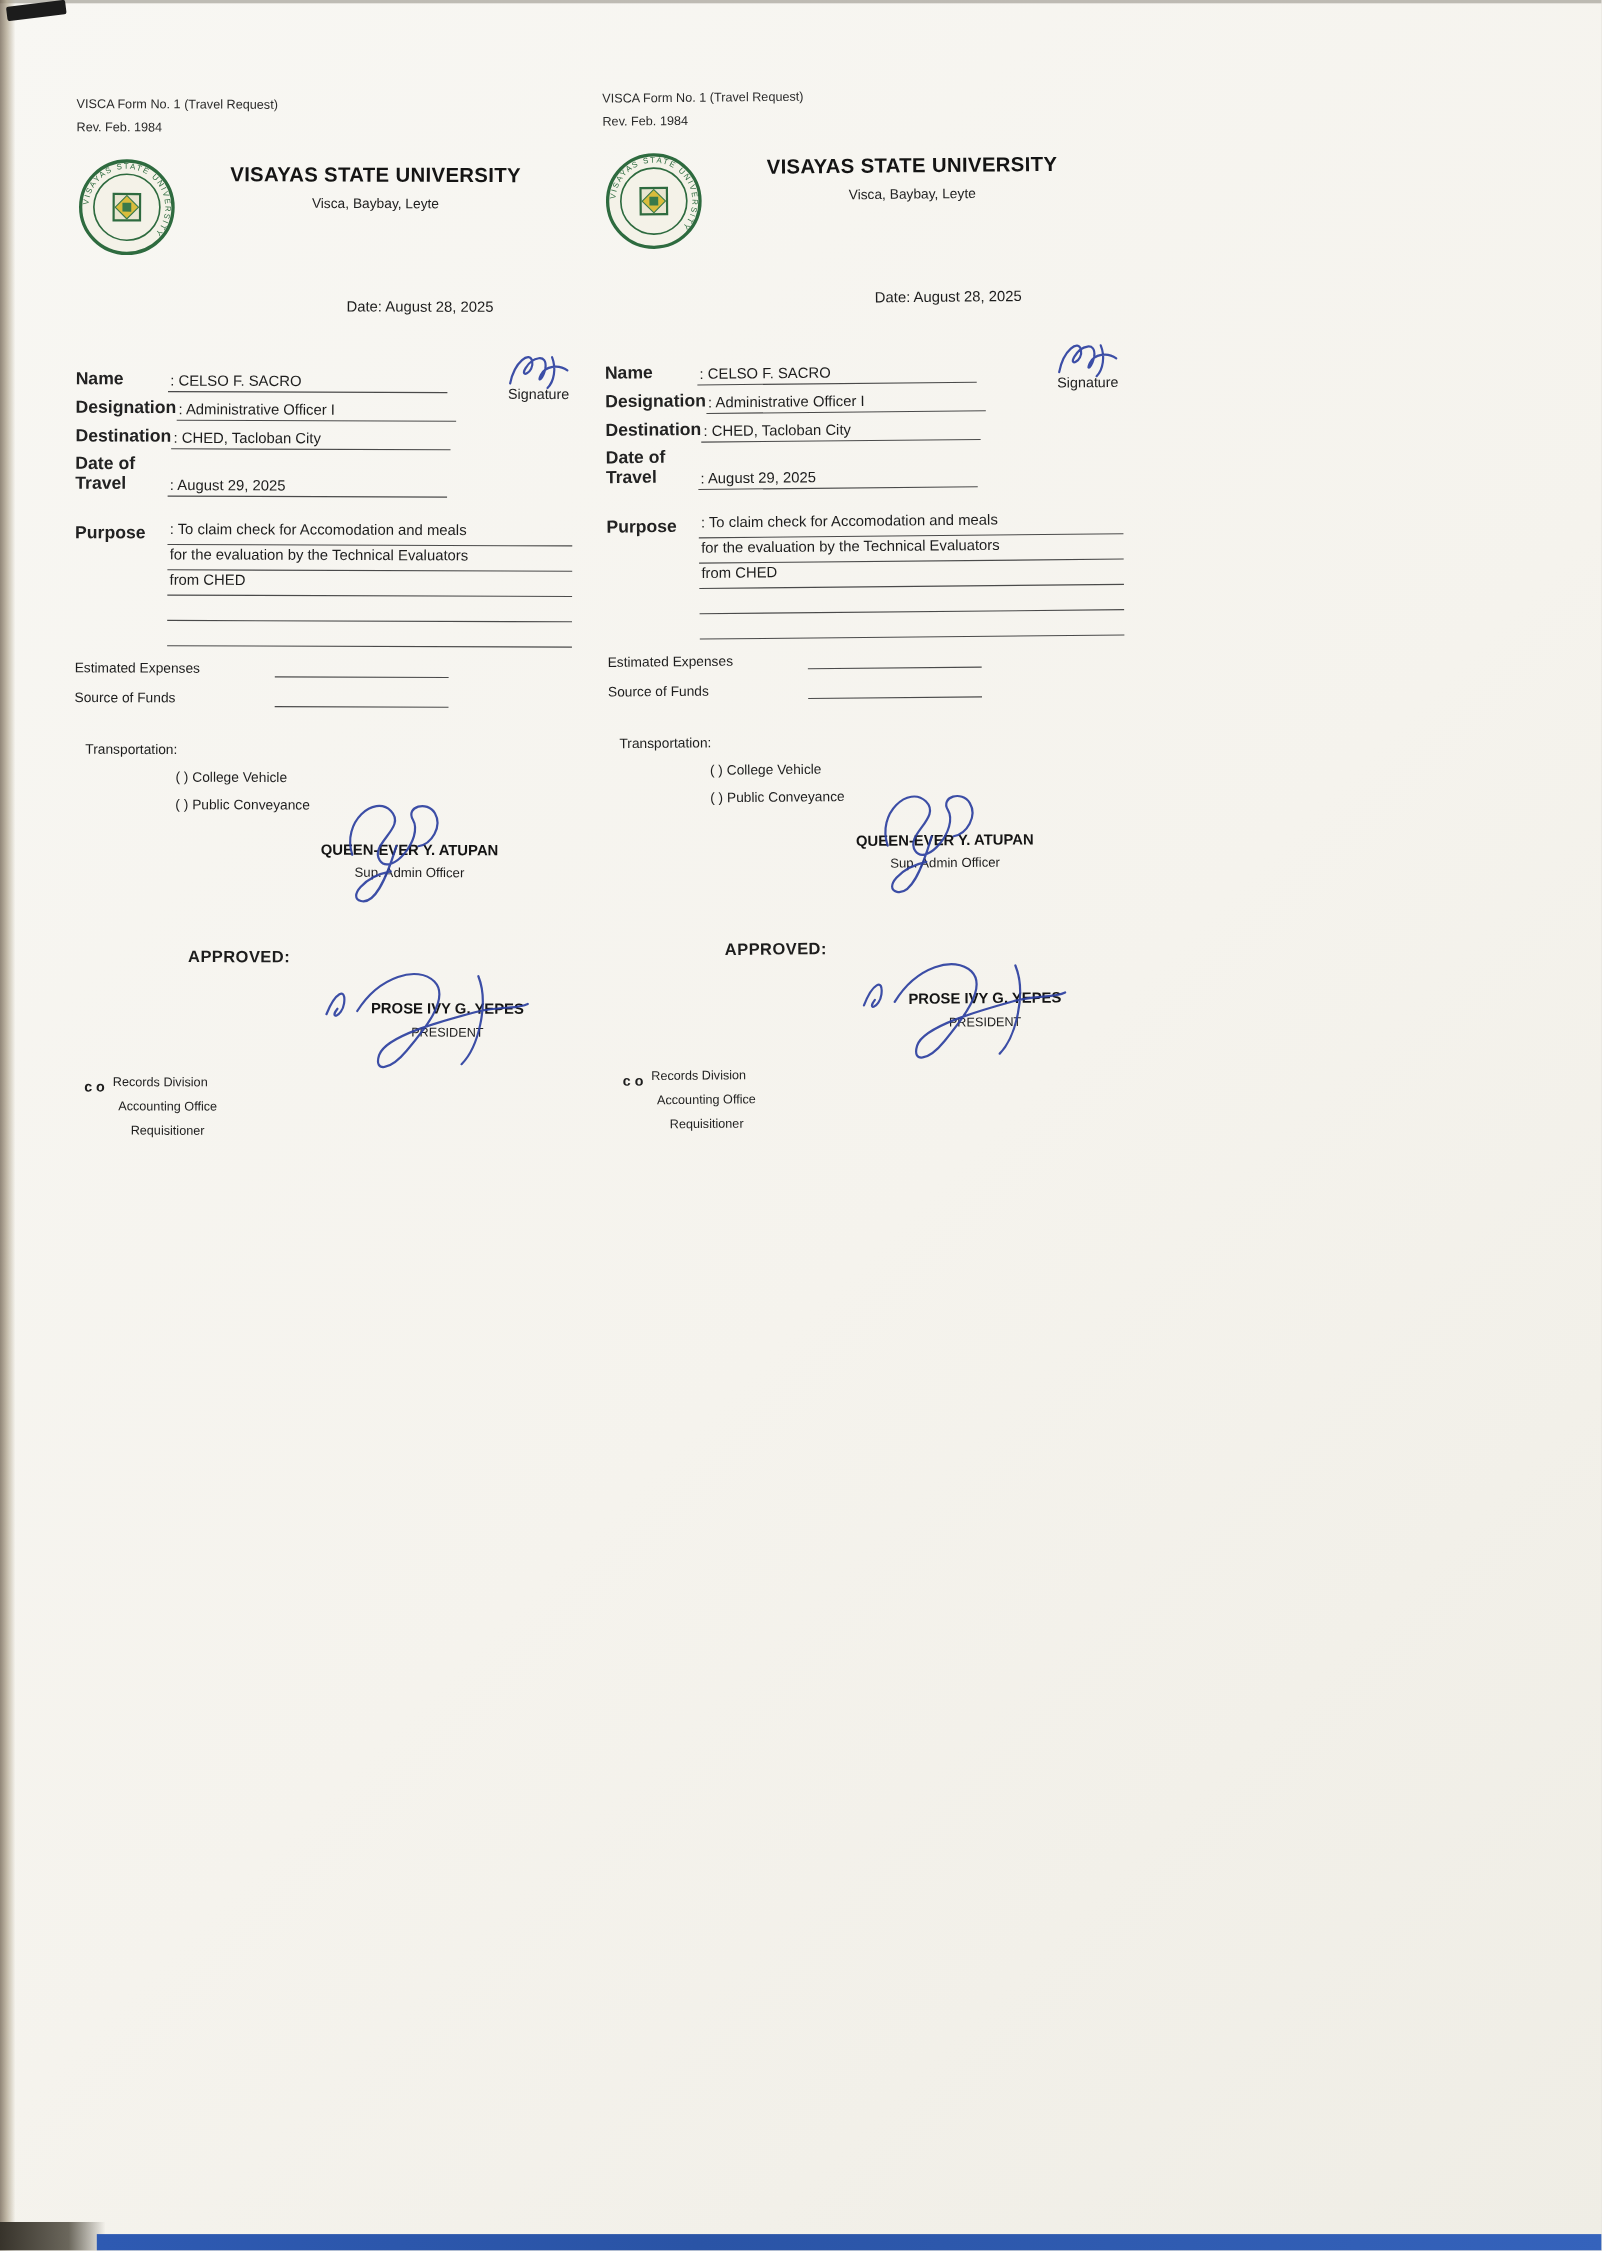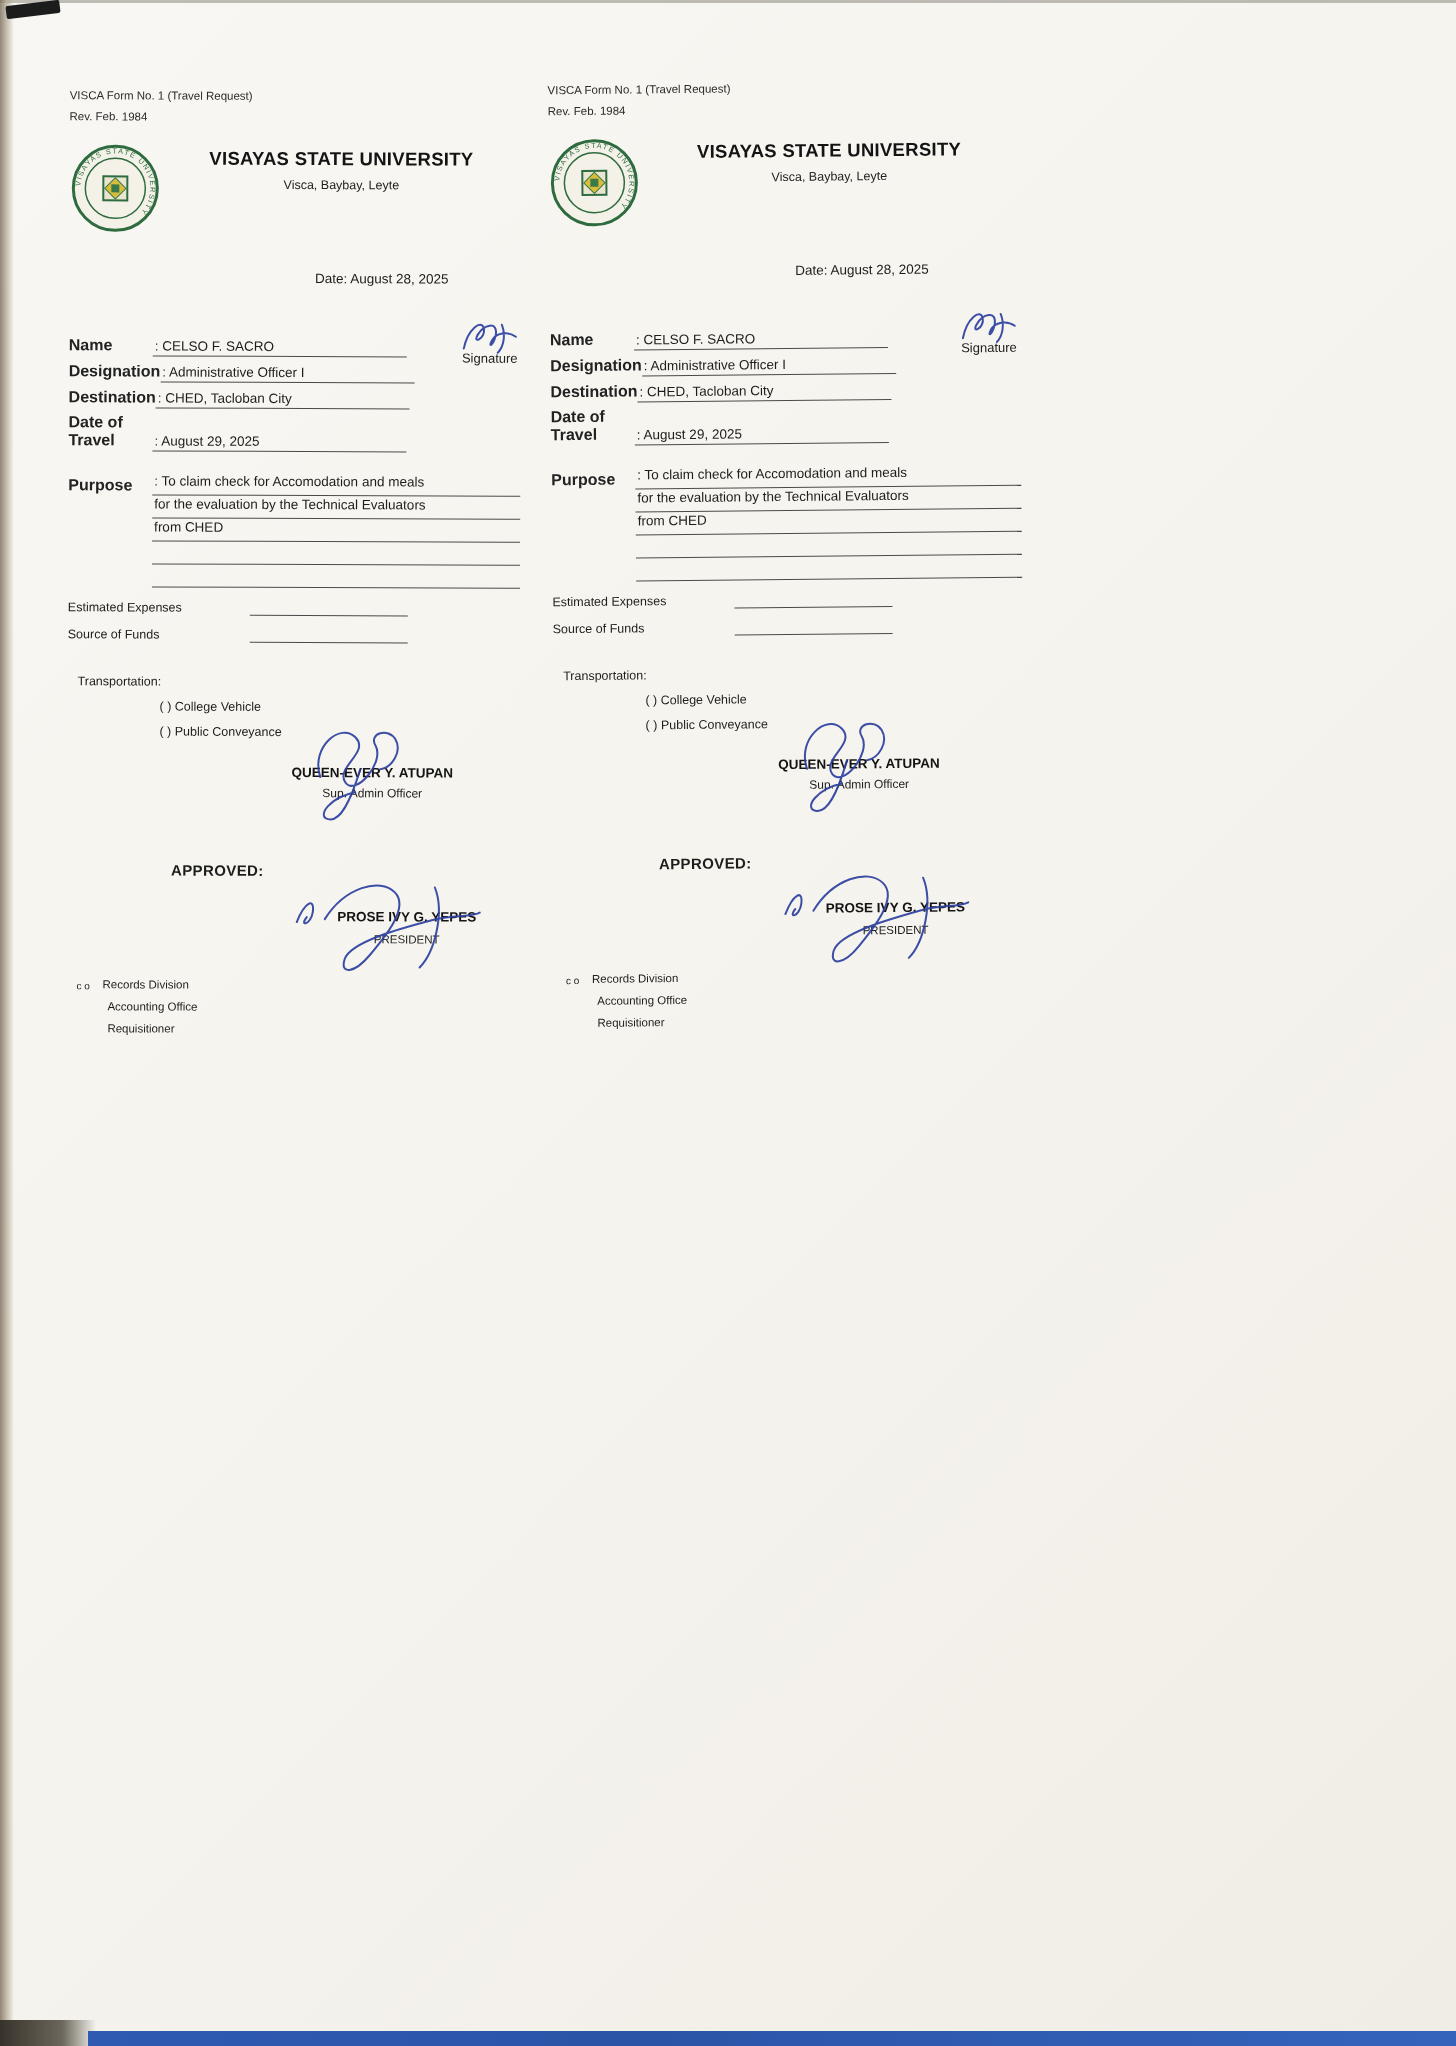--- a/index.html
+++ b/index.html
@@ -83,23 +83,23 @@
   .sig-atupan { top:-58px; left:48px; }
 
   .approved { margin-top:62px; margin-left:104px; font-size:15px; font-weight:bold; letter-spacing:.4px; }
 
   .president-block { position:relative; margin-top:30px; margin-left:240px; width:200px; text-align:center; }
   .president-block .sig-name { font-size:13.5px; font-weight:bold; color:#141414; }
   .president-block .sig-title { font-size:11.5px; margin-top:9px; }
   .sig-yepes { top:-42px; left:-22px; }
 
   .cc { display:flex; margin-top:34px; font-size:11.5px; }
-  .cc-label { flex:0 0 36px; padding-left:10px; font-weight:normal; font-size:10px; padding-top:2px; }
+  .cc-label { flex:0 0 36px; padding-left:10px; font-weight:bold; font-size:13px; padding-top:2px; }
   .cc-items div { margin-bottom:10px; }
-  .cc-items div + div { margin-left:5px; }
+  .cc-items div + div { margin-left:5px;text-align:center; }
 
   .ink { stroke:#2b3f9f; fill:none; stroke-width:2; stroke-linecap:round; stroke-linejoin:round; opacity:.92; }
 </style>
 </head>
 <body>
 
 <div class="sheet">
 
   <section class="form left">
     <div class="form-no">VISCA Form No. 1 (Travel Request)</div>

